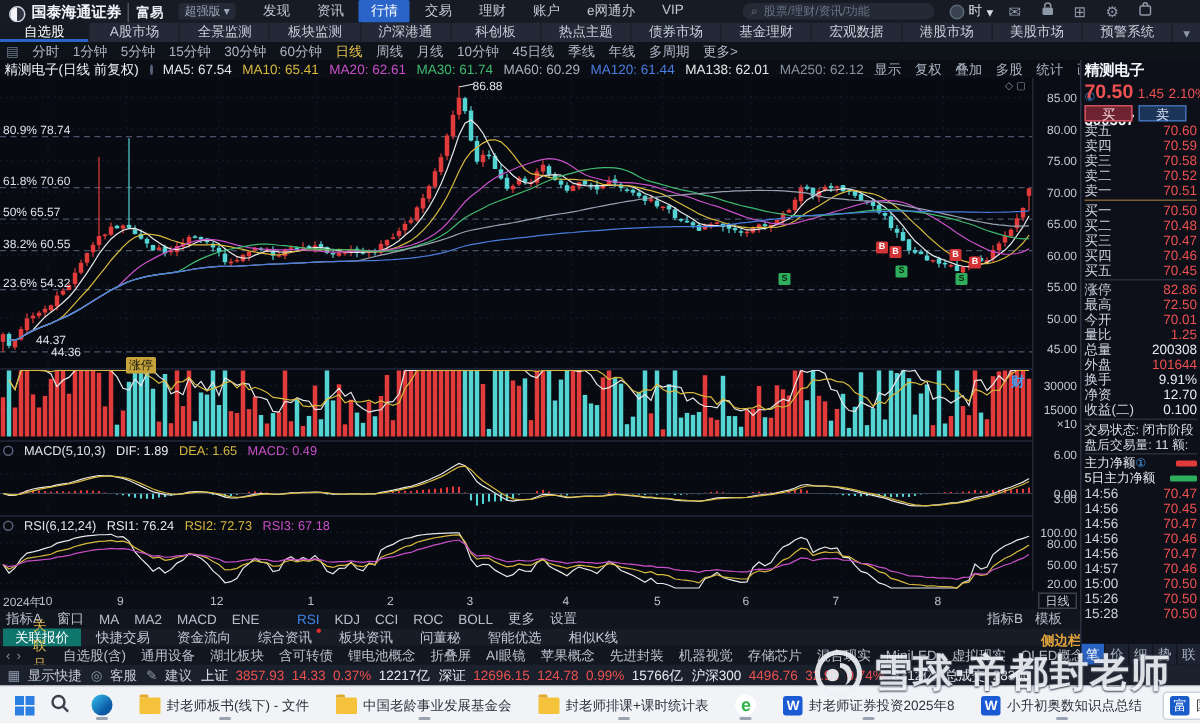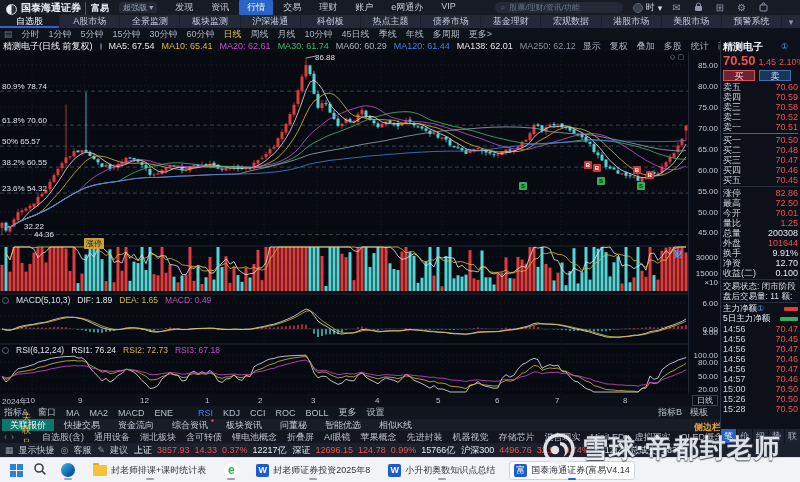--- a/index.html
+++ b/index.html
@@ -84,21 +84,21 @@
   .win-logo { width:13px; height:13px; display:grid; grid-template-columns:6px 6px; grid-gap:1px; }
   .win-logo i { background:#2a7fe0; width:6px; height:6px; }
   .folder-ic { width:14px; height:11px; background:#f5c33b; border-radius:1px; position:relative; }
   .folder-ic::before { content:""; position:absolute; top:-2px; left:0; width:6px; height:2px; background:#e3a92a; border-radius:1px 1px 0 0; }
   .word-ic { width:13px; height:13px; background:#1a5ad2; color:#fff; font-size:9px; font-weight:bold; text-align:center; line-height:13px; border-radius:2px; }
   .edge-ic { width:14px; height:14px; border-radius:50%; background:linear-gradient(135deg,#35c1f1,#0c59a4 70%); }
   .e360-ic { width:14px; height:14px; border-radius:50%; background:#fff; color:#2db44a; font-weight:bold; font-size:12px; line-height:14px; text-align:center; }
   .rich-ic { width:13px; height:13px; background:#1b5cc8; color:#fff; font-size:9px; text-align:center; line-height:13px; border-radius:2px; }
   
   #qpanel { position:absolute; left:720px; top:40px; width:80px; height:389px; background:#0d1019; border-left:1px solid #2a3140; z-index:6; padding:0 2px; }
-  #qhead { display:flex; align-items:center; gap:18px; height:13px; color:#f2f5fa; font-weight:bold; font-size:10px; white-space:nowrap; }
+  #qhead { display:flex; align-items:flex-start; gap:6px; height:13px; color:#f2f5fa; font-weight:bold; font-size:10px; white-space:nowrap;flex-direction:column; }
   #qhead .info { color:#4a9df0; font-size:8px; font-weight:normal; }
   #qprice { display:flex; align-items:baseline; gap:3px; height:15px; color:#ef5050; white-space:nowrap; }
   #qprice .big { font-size:13px; font-weight:bold; }
   #qtabs { display:flex; gap:4px; height:14px; align-items:center; }
   #qtabs .qt { width:32px; height:11px; text-align:center; line-height:11px; font-size:9px; }
   #qtabs .buy { background:#6e2430; border:1px solid #d05060; color:#f5d6d6; }
   #qtabs .sell { background:#1c3458; border:1px solid #3f6db0; color:#d3e2f7; }
   .qrow { display:flex; justify-content:space-between; height:10px; line-height:10px; font-size:9px; }
   .qrow .l { color:#cdd3e0; }
   .qdivider { border-top:1px solid #262d3c; margin:1px 0; }
@@ -969,21 +969,21 @@
       </svg>
     <div class="fl" id="peak-label" style="left:315px;top:1px;">86.88</div>
     <div id="fib-labels">
         <div class="fl" style="left:2px;top:30.13550000000002px">80.9% 78.74</div>
         <div class="fl" style="left:2px;top:64.12000000000002px">61.8% 70.60</div>
         <div class="fl" style="left:2px;top:85.12025000000003px">50% 65.57</div>
         <div class="fl" style="left:2px;top:106.07875000000001px">38.2% 60.55</div>
         <div class="fl" style="left:2px;top:132.089px">23.6% 54.32</div>
       </div>
     <div id="low-labels">
-        <div class="fl" style="left:24px;top:170px">32.22</div>
+        <div class="fl" style="left:24px;top:170px">44.37</div>
         <div class="fl" style="left:34px;top:178px">44.36</div>
       </div>
     <div id="bs-layer">
         <div class="bsmark bsB" style="left:584px;top:109px">B</div>
         <div class="bsmark bsB" style="left:593px;top:112px">B</div>
         <div class="bsmark bsB" style="left:633px;top:114px">B</div>
         <div class="bsmark bsB" style="left:646px;top:119px">B</div>
         <div class="bsmark bsS" style="left:597px;top:125px">S</div>
         <div class="bsmark bsS" style="left:637px;top:130px">S</div>
         <div class="bsmark bsS" style="left:519px;top:130px">S</div>
@@ -1313,20 +1313,28 @@
           <circle cx="6" cy="6" r="4" fill="none" stroke="#3a4049" stroke-width="1.6"></circle>
           <path d="M9 9l3.4 3.4" stroke="#3a4049" stroke-width="1.6"></path>
         </svg>
     </span>
     <span class="titem open">
         <span class="edge-ic"></span>
       </span>
     <span id="taskbar-items" style="display:flex;gap:10px;align-items:center;">
         <span class="titem open">
           <span class="folder-ic"></span>
+          <span class="tlabel">封老师板书(线下) - 文件</span>
+        </span>
+        <span class="titem open">
+          <span class="folder-ic"></span>
+          <span class="tlabel">中国老龄事业发展基金会</span>
+        </span>
+        <span class="titem open">
+          <span class="folder-ic"></span>
           <span class="tlabel">封老师排课+课时统计表</span>
         </span>
         <span class="titem open">
           <span class="e360-ic">e</span>
         </span>
         <span class="titem open">
           <span class="word-ic">W</span>
           <span class="tlabel">封老师证券投资2025年8</span>
         </span>
         <span class="titem open">

